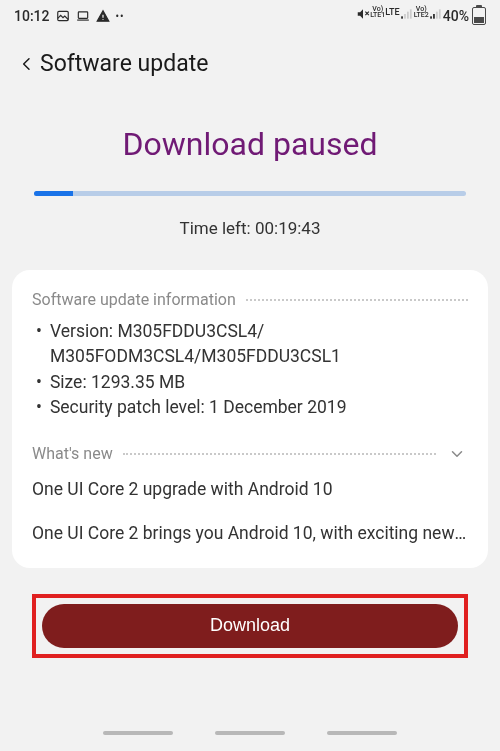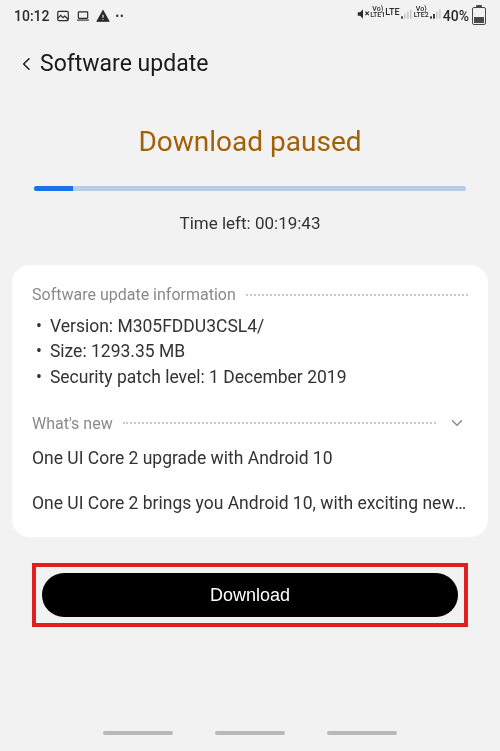--- a/index.html
+++ b/index.html
@@ -6,39 +6,39 @@
   html, body { width: 500px; height: 751px; font-family: -apple-system, Roboto, "Segoe UI", sans-serif; background: #f2f2f2; color: #1a1a1a; overflow: hidden; }
   .statusbar { display: flex; justify-content: space-between; align-items: center; padding: 6px 14px; height: 32px; font-size: 14px; font-weight: 500; color: #2a2a2a; }
   .statusbar .left { display: flex; align-items: center; gap: 6px; }
   .statusbar .right { display: flex; gap: 0; font-size: 11px; }
   .icon-sm { width: 14px; height: 14px; display: inline-flex; align-items: center; justify-content: center; }
   .header { display: flex; align-items: center; padding: 18px 14px 10px 14px; }
   .back { width: 26px; height: 26px; display: flex; align-items: center; justify-content: center; cursor: pointer; }
   .back svg { width: 16px; height: 16px; }
   .title { font-size: 23px; font-weight: 400; color: #1a1a1a; }
   .status-block { text-align: center; margin-top: 38px; }
-  .status-text { font-size: 28px; font-weight: 400; color: #a16207; }
+  .status-text { font-size: 32px; font-weight: 400; color: #701a75; }
   .progress-wrap { margin: 28px 34px 0 34px; }
   .progress-track { height: 5px; background: #b8cde8; border-radius: 3px; overflow: hidden; }
   .progress-fill { height: 100%; background: #1a73e8; width: 9%; }
   .time-left { text-align: center; font-size: 17px; color: #333; margin-top: 22px; }
   .card { background: #fff; border-radius: 18px; margin: 32px 12px 0 12px; padding: 20px 20px 22px 20px; }
   .sect-head { display: flex; align-items: center; gap: 10px; color: #8a8a8a; font-size: 16px; margin-bottom: 10px; }
   .sect-head .label { white-space: nowrap; }
   .dots { flex: 1; border-top: 2px dotted #c9c9c9; height: 0; }
   .info-list { list-style: none; padding-left: 4px; color: #333; font-size: 17.5px; line-height: 1.45; }
   .info-list li { display: flex; }
   .info-list li::before { content: "•"; margin-right: 8px; }
   .whats-head { display: flex; align-items: center; gap: 10px; color: #8a8a8a; font-size: 16px; margin-top: 22px; margin-bottom: 10px; }
   .chev { width: 22px; height: 22px; display: flex; align-items: center; justify-content: center; color: #8a8a8a; cursor: pointer; }
   .whats-body { color: #333; font-size: 17.5px; line-height: 1.4; margin-top: 12px; }
   .whats-body p { margin-bottom: 20px; white-space: nowrap; overflow: hidden; text-overflow: ellipsis; }
   .download-area { padding: 26px 32px 0 32px; }
   .highlight-box { border: 4px solid #e02020; padding: 6px; }
-  .dl-btn { width: 100%; height: 44px; border: none; border-radius: 22px; background: #000000; color: #fff; font-size: 18px; cursor: pointer; }
+  .dl-btn { width: 100%; height: 44px; border: none; border-radius: 22px; background: #7f1d1d; color: #fff; font-size: 18px; cursor: pointer; }
   .navbar { position: absolute; bottom: 0; left: 0; right: 0; height: 36px; display: flex; justify-content: center; gap: 42px; align-items: center; }
   .navline { width: 70px; height: 3.5px; background: #b8b8b8; border-radius: 2px; }
   .sig-stack { display:inline-flex; flex-direction:column; align-items:center; line-height:0.8; font-size:7px; }
   .batt { display:inline-flex; align-items:center; gap:3px; font-size:14px; }
   .batt-shell { width:14px; height:18px; border:1.5px solid #4a4a4a; border-radius:2px; position:relative; }
   .batt-shell::before { content:""; position:absolute; top:-3px; left:3px; right:3px; height:2px; background:#4a4a4a; border-radius:1px 1px 0 0;}
   .batt-fill { position:absolute; left:1px; right:1px; bottom:1px; height:38%; background:#4a4a4a; }
 </style>
 </head>
 <body>
@@ -133,20 +133,21 @@
 
 <div class="card">
   <div class="sect-head">
     <span class="label">Software update information</span>
     <span class="dots"></span>
   </div>
   <ul class="info-list">
     <li>
       <div>
         <span>Version: M305FDDU3CSL4/</span><br>
+        <span>M305FODM3CSL4/M305FDDU3CSL1</span>
       </div>
     </li>
     <li>
         <span>Size: 1293.35 MB</span>
       </li>
     <li>
         <span>Security patch level: 1 December 2019</span>
       </li>
   </ul>
 

